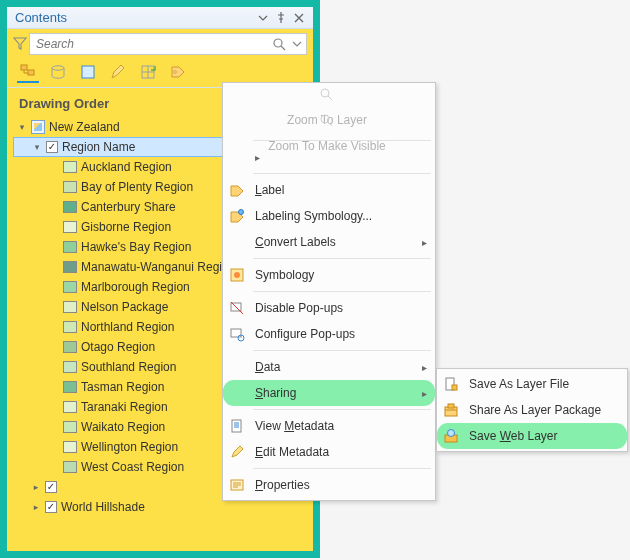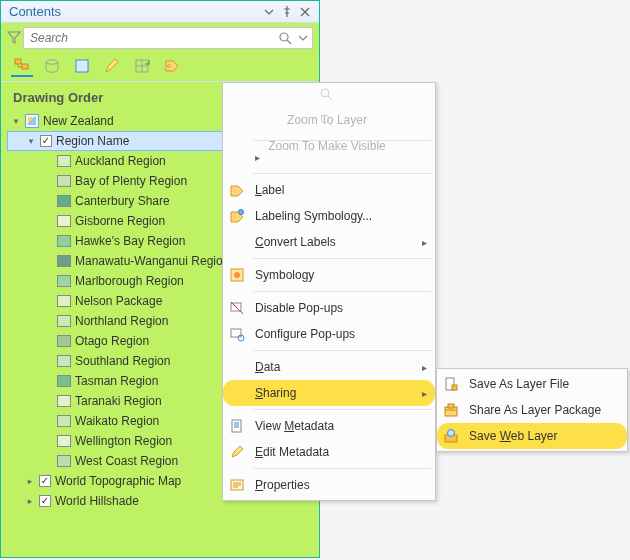--- a/index.html
+++ b/index.html
@@ -1,17 +1,17 @@
 <!DOCTYPE html>
 <html><head>
 <meta charset="utf-8">
 <style>
   * { box-sizing: border-box; font-family: "Segoe UI", Tahoma, sans-serif; font-size: 12px; }
   body { margin: 0; background: #f5f5f5; width: 630px; height: 560px; position: relative; }
-  .panel { position: absolute; left: 0; top: 0; width: 320px; height: 558px; background: #bef264; border: 1px solid #14b8a6; }
+  .panel { position: absolute; left: 0; top: 0; width: 320px; height: 558px; background: #fde047; border: 7px solid #14b8a6; }
   .hdr { display: flex; align-items: center; height: 22px; padding: 0 6px 0 8px; background: linear-gradient(#f2f7fc,#e6eef8); border-bottom: 1px solid #cdddee; color: #2a6ea8; font-weight: 400; }
   .hdr-title { flex: 1; color: #2a6ea8; font-size: 13px; }
   .hdr-btn { width: 16px; height: 16px; margin-left: 2px; display: flex; align-items: center; justify-content: center; color: #666; }
   .search-row { display: flex; align-items: center; padding: 4px 6px; }
   .funnel { width: 16px; height: 16px; }
   .search-box { flex: 1; display: flex; align-items: center; border: 1px solid #c8c8c8; height: 22px; padding: 0 4px; background: #fff; }
   .search-box input { flex: 1; border: none; outline: none; font-style: italic; color: #8a8a8a; background: transparent; }
   .tool-row { display: flex; align-items: center; gap: 8px; padding: 2px 10px 4px; border-bottom: 1px solid #d4e1ef; }
   .tool-ic { width: 22px; height: 22px; display: flex; align-items: center; justify-content: center; }
   .tool-sel { border-bottom: 2px solid #1e90d8; }
@@ -27,21 +27,21 @@
   .lbl { color: #333; white-space: nowrap; }
   .indent1 { padding-left: 18px; }
   .indent3 { padding-left: 50px; }
 
   
   .menu { position: absolute; background: #fcfcfc; border: 1px solid #c8c8c8; box-shadow: 2px 2px 4px rgba(0,0,0,.15); padding: 2px 0; }
   .menu.main { left: 222px; top: 82px; width: 214px; }
   .menu.sub  { left: 436px; top: 368px; width: 192px; }
   .mi { display: flex; align-items: center; height: 26px; padding: 0 8px 0 4px; gap: 8px; color: #333; }
   .mi.disabled { color: #b4b4b4; flex-direction: column; }
-  .mi.hover { background: #fde047; border-radius: 11px; }
+  .mi.hover { background: #86efac; border-radius: 11px; }
   .mi .ic { width: 20px; height: 20px; display:flex; align-items:center; justify-content:center; flex-shrink:0; }
   .mi .txt { flex: 1; }
   .mi .arr { color: #666; font-size: 10px; }
   .sep { height: 1px; background: #e2e2e2; margin: 3px 4px 3px 30px; }
   u { text-decoration: underline; }
   svg { display:block; }
 </style>
 </head>
 <body>
 
@@ -206,21 +206,20 @@
         <div class="row indent3">
           <span class="swatch" style="background:#b9dcb0"></span>
           <span class="lbl">West Coast Region</span>
         </div>
       </div>
 
     <div id="basemaps">
         <div class="row indent1">
           <span class="caret">▸</span>
           <span class="chk">✓</span>
-          <span class="lbl">World Topographic Map</span>
         </div>
         <div class="row indent1">
           <span class="caret">▸</span>
           <span class="chk">✓</span>
           <span class="lbl">World Hillshade</span>
         </div>
       </div>
   </div>
 </div>
 

